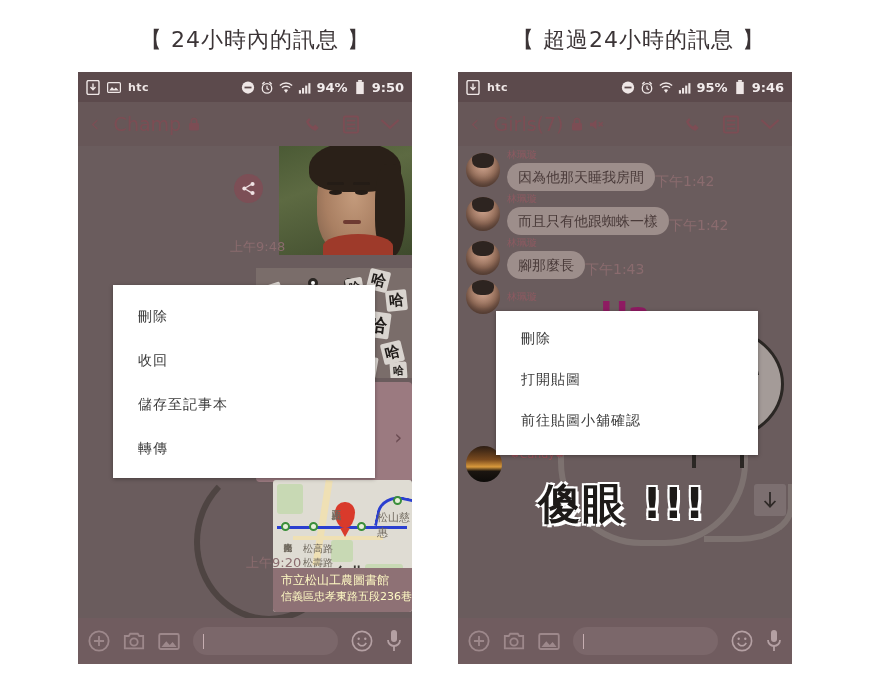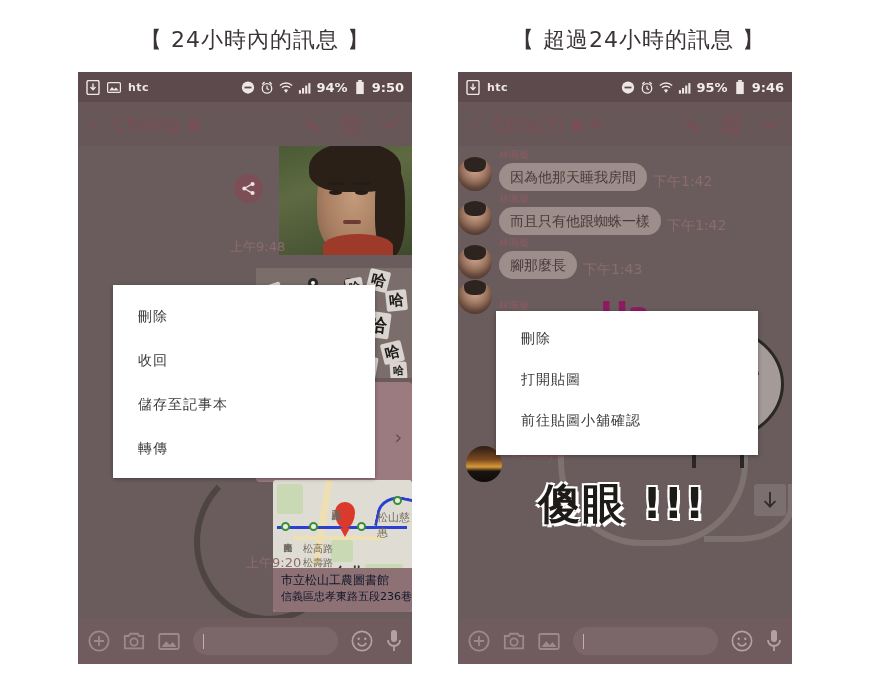--- a/index.html
+++ b/index.html
@@ -138,46 +138,46 @@
   }
   .map-pin::after{content:"";position:absolute;left:50%;top:100%;margin-left:-5px;border:5px solid transparent;border-top:9px solid #d93a2b;}
   .map-node{position:absolute;width:9px;height:9px;border:2px solid #3b8f3b;background:#e8f0da;border-radius:50%;top:42px;}
   .map-google{position:absolute;left:6px;top:86px;font-size:17px;font-weight:bold;letter-spacing:-1px;}
   .map-google span:nth-child(1){color:#3b7de0}.map-google span:nth-child(2){color:#d93a2b}
   .map-google span:nth-child(3){color:#efb700}.map-google span:nth-child(4){color:#3b7de0}
   .map-google span:nth-child(5){color:#2e9e4f}.map-google span:nth-child(6){color:#d93a2b}
   .map-cn{position:absolute;font-size:10px;color:#6e675c;}
   .loc-info{
     position:absolute; left:0; bottom:0; width:100%; height:44px;
-    background:#8e7175; color:#0f172a; padding:4px 8px;
+    background:#8e7175; color:#fef9c3; padding:4px 8px;
   }
   .loc-title{font-size:12px;line-height:17px;white-space:nowrap;}
   .loc-addr{font-size:11px;line-height:16px;white-space:nowrap;}
 
   .dark-arc {
     position:absolute; left:116px; top:316px; width:150px; height:160px;
     border:6px solid #4e4442; border-radius:50%; border-right-color:transparent;
     border-top-color:transparent;
   }
 
   
-  .msgrow { position: absolute; left: 0; display: flex; align-items: flex-end; }
+  .msgrow { position: absolute; left: 8px; display: flex; align-items: center; }
   .avatar {
     width: 34px; height: 34px; border-radius: 50%; flex: none;
     background: radial-gradient(circle at 50% 38%, #caa08a 0%, #9d7560 52%, #4b3a34 100%);
     box-shadow: inset 0 -6px 8px rgba(40,25,20,.45);
     position: relative; overflow: hidden;
   }
   .avatar::after{
     content:""; position:absolute; left:6px; top:-3px; width:22px; height:18px;
     background:#2d2420; border-radius:50% 50% 40% 40%;
   }
   .msgcol { margin-left: 7px; }
   .sender { font-size: 10px; color: #8d5a61; line-height: 13px; margin-bottom: 2px; }
-  .bubble-wrap { display: flex; align-items: flex-end; gap: 6px; }
+  .bubble-wrap { display: flex; align-items: flex-end; }
   .bubble {
     background: #9d8e8b; color: #4a3b3a; border-radius: 14px;
     padding: 4px 11px; font-size: 14px; white-space: nowrap; line-height: 20px;
   }
   .btime { font-size: 14px; color: #8a6b6e; white-space: nowrap; }
 
   .ha-text {
     position: absolute; left: 142px; top: 148px;
     font-size: 34px; font-weight: bold; color: #8e1b62; letter-spacing: -1px;
   }

